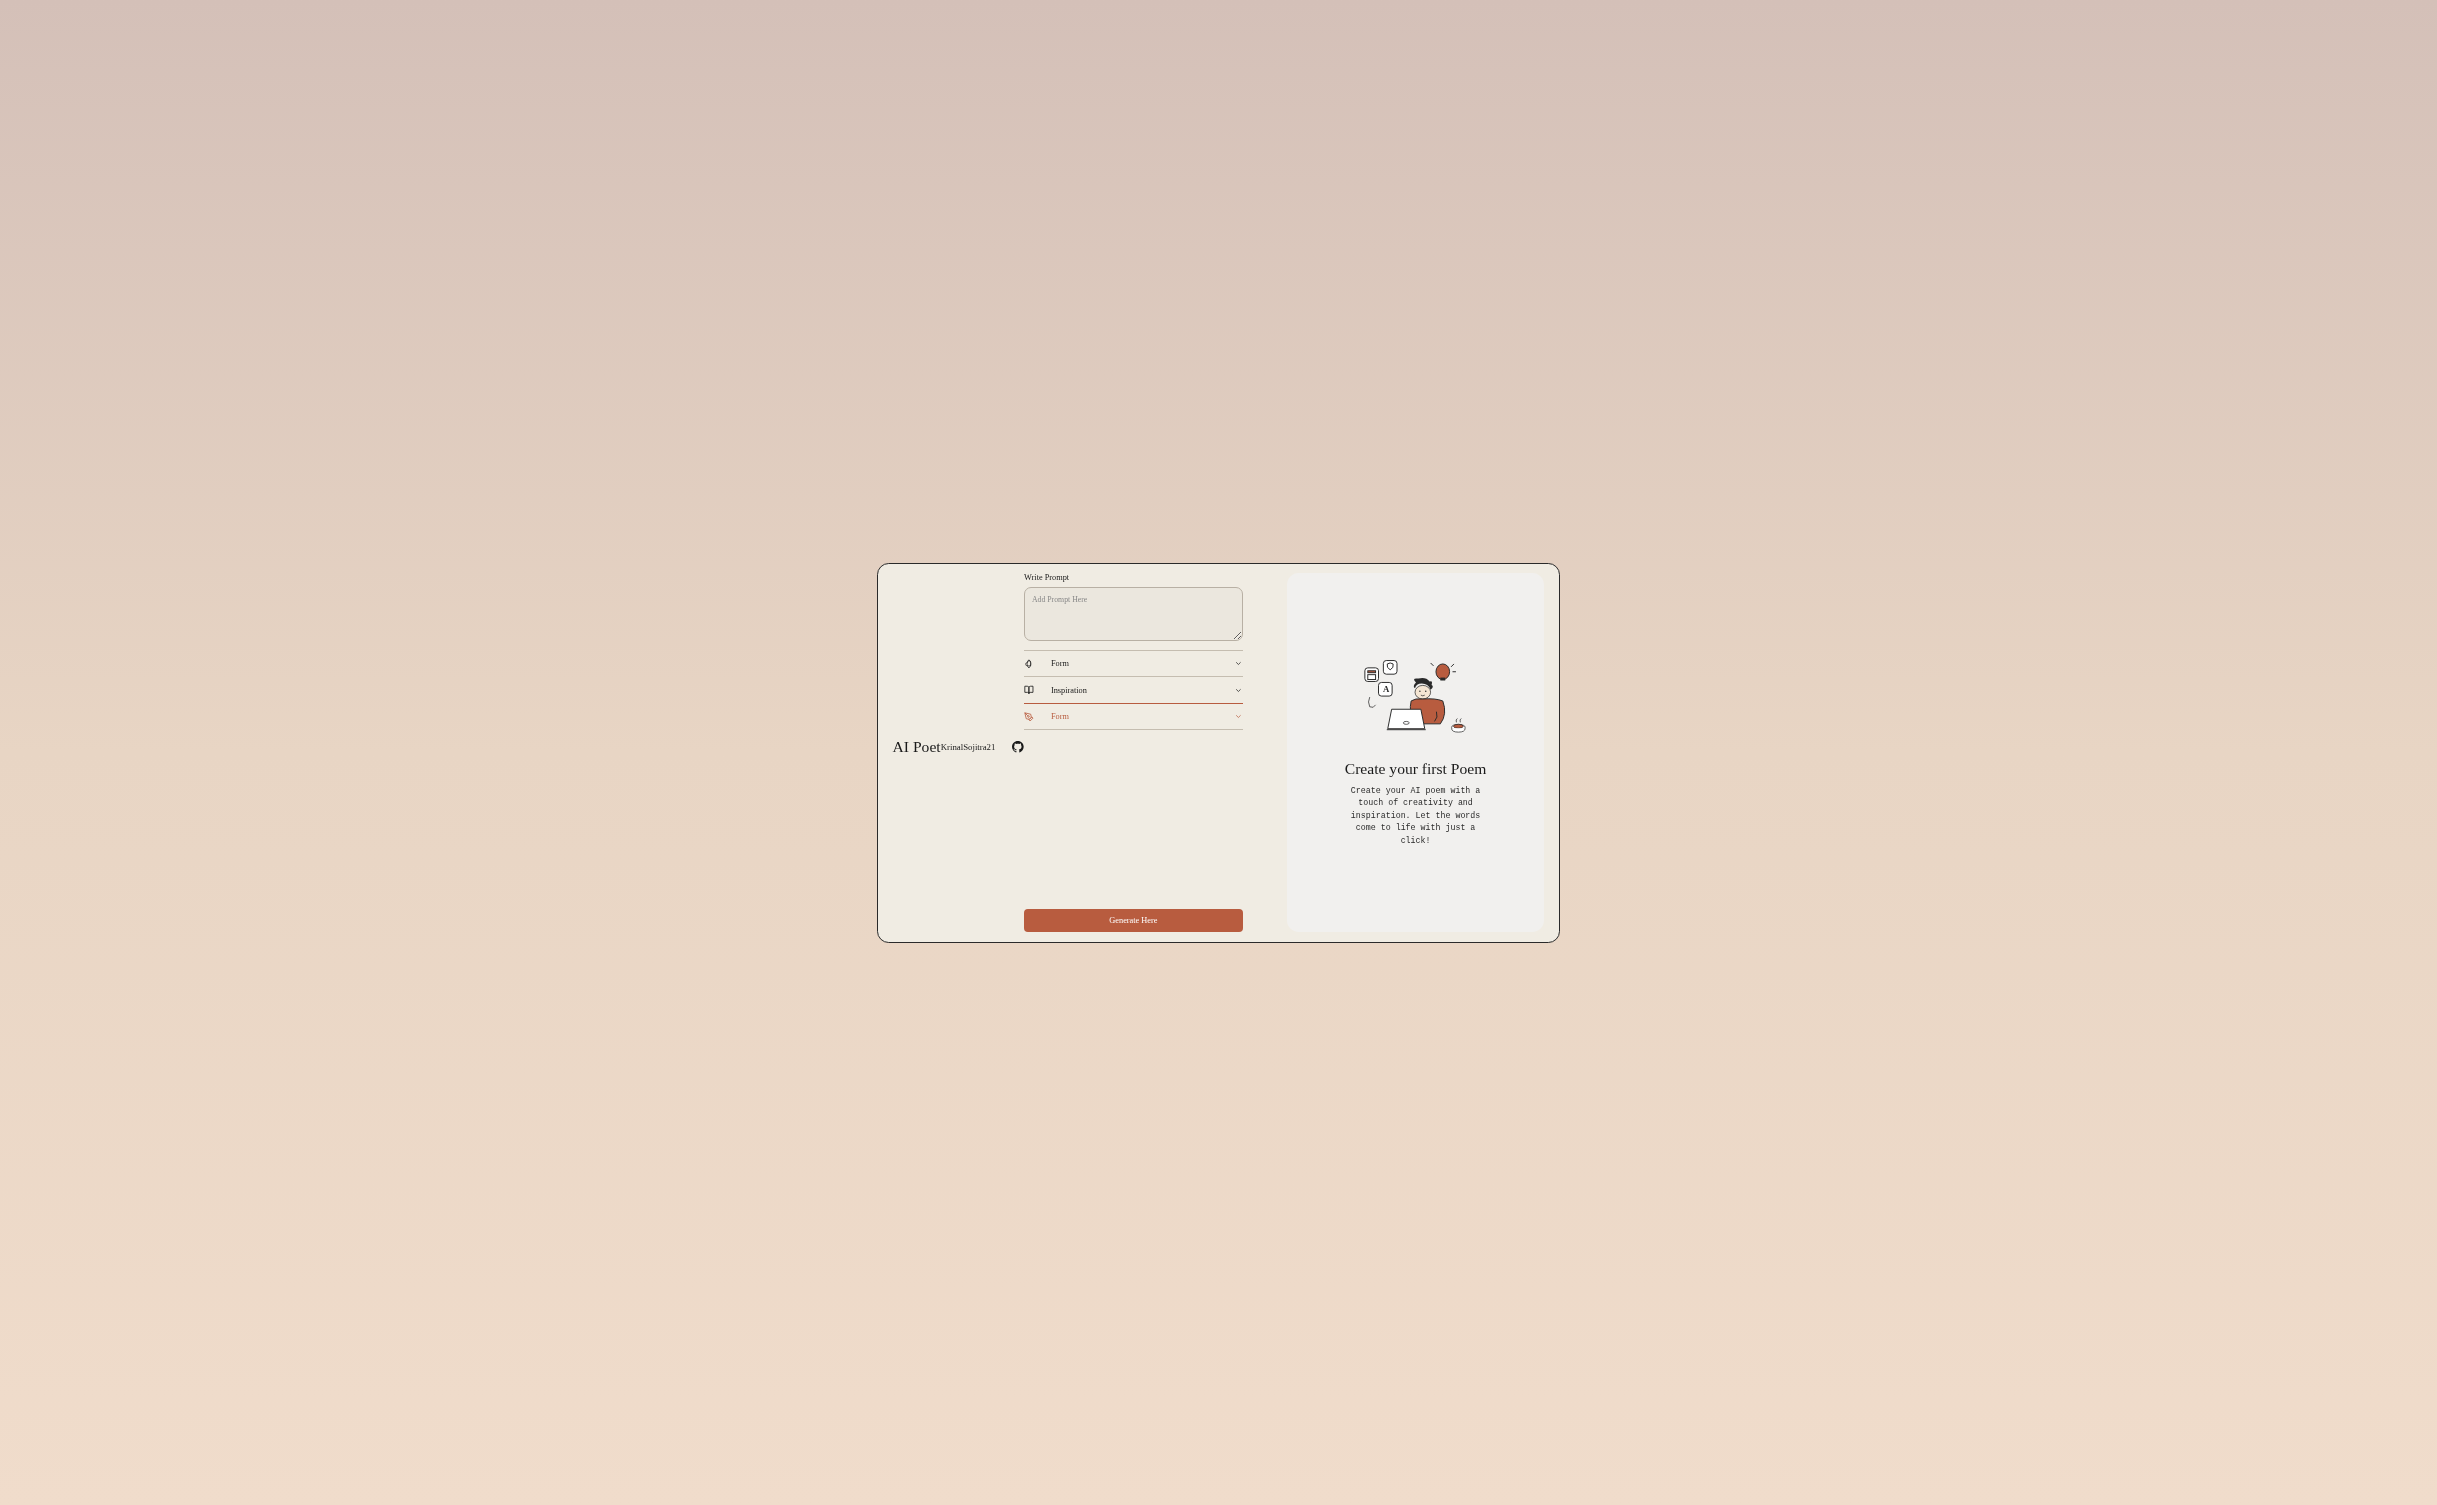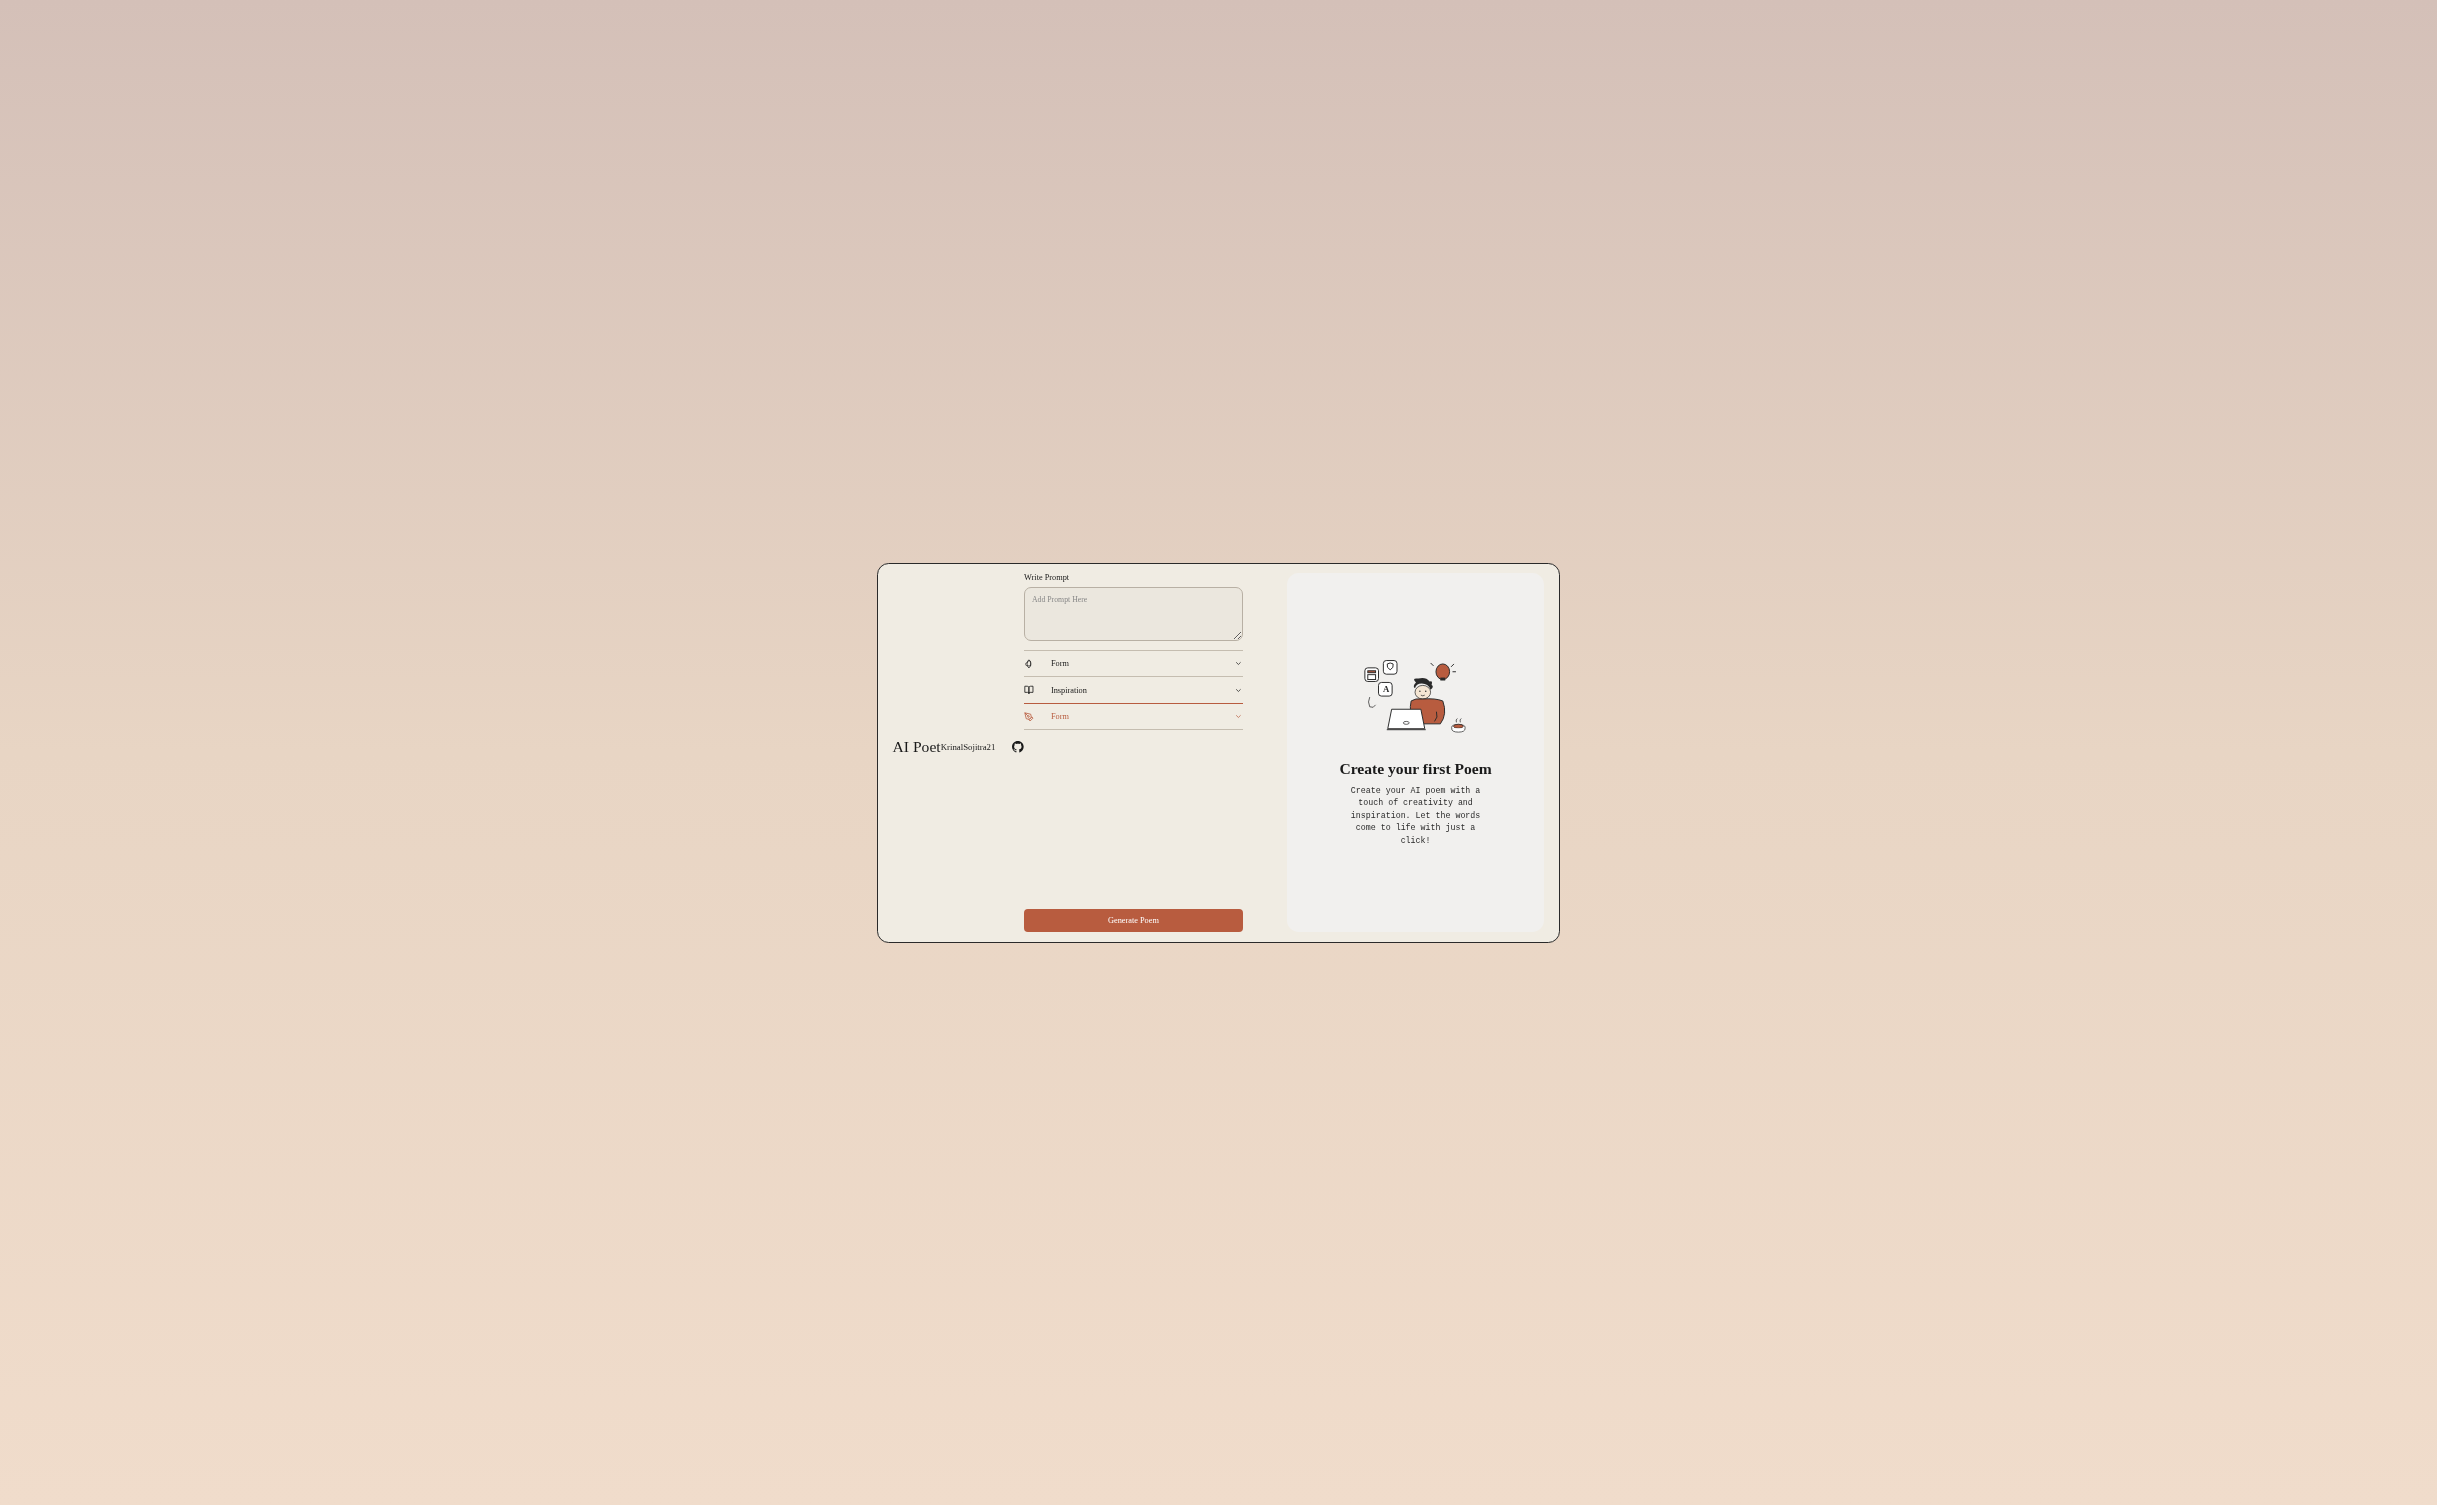--- a/index.html
+++ b/index.html
@@ -173,21 +173,21 @@
     }
     
     .illustration {
       width: 112px;
       height: 83px;
       margin-bottom: 19.5px;
     }
     
     .welcome-title {
       font-size: 15.6px;
-      font-weight: 700;
+      font-weight: 400;
       color: #1a1a1a;
       margin-bottom: 6.8px;
       text-align: center;
     }
     
     .welcome-text {
       font-size: 8.3px;
       color: #2a2a2a;
       text-align: center;
       line-height: 1.5;
@@ -252,21 +252,21 @@
             <span class="accordion-label">Form</span>
           </div>
           <svg class="chevron" viewBox="0 0 24 24" fill="none" stroke="currentColor" stroke-width="2">
             <polyline points="6 9 12 15 18 9"></polyline>
           </svg>
         </div>
       </div>
 
       <div class="spacer"></div>
 
-      <button class="generate-btn">Generate Poem</button>
+      <button class="generate-btn">Generate Here</button>
     </div>
 
     <div class="right-panel">
       <svg class="illustration" viewBox="0 0 230 170">
 
         <g stroke="#2a2a2a" stroke-width="2" fill="none">
           <rect x="10" y="20" width="28" height="28" rx="6" fill="#fff"></rect>
           <rect x="16" y="26" width="16" height="4" fill="#b85c3f"></rect>
           <rect x="16" y="34" width="16" height="10" fill="none"></rect>
 

